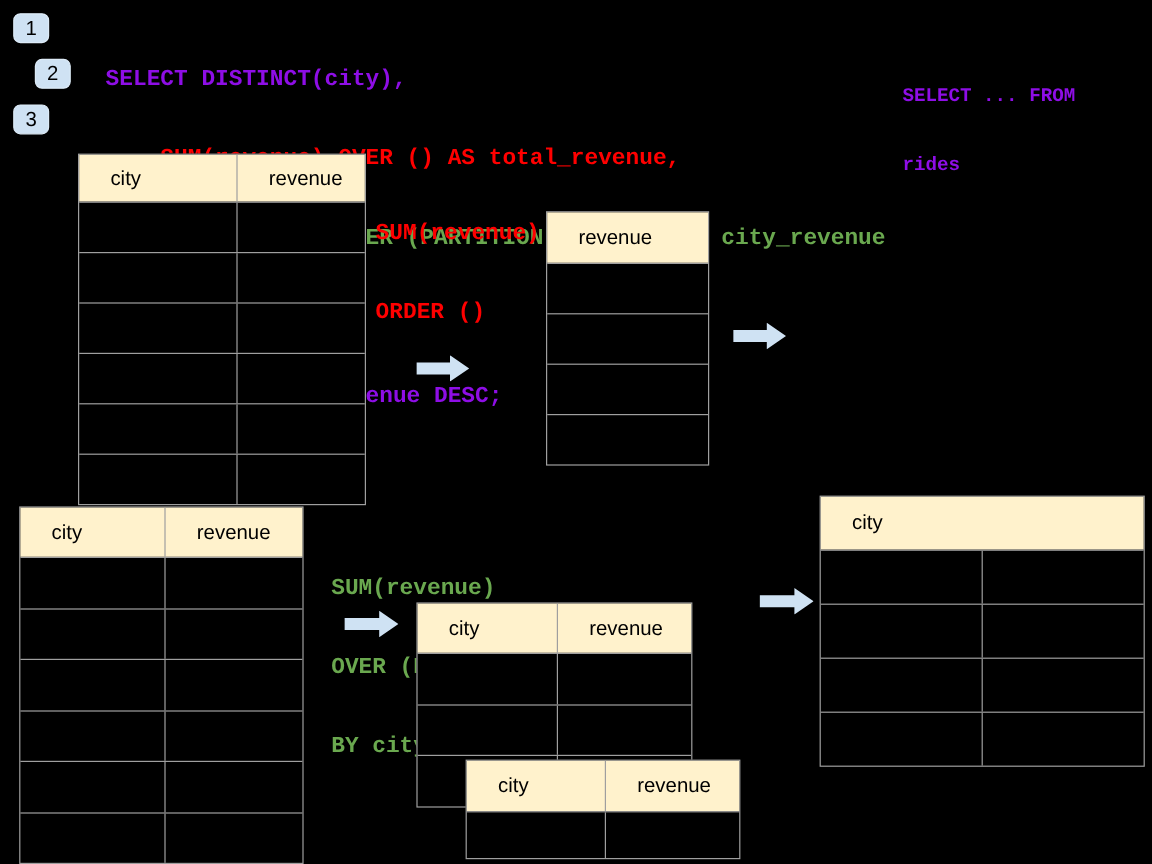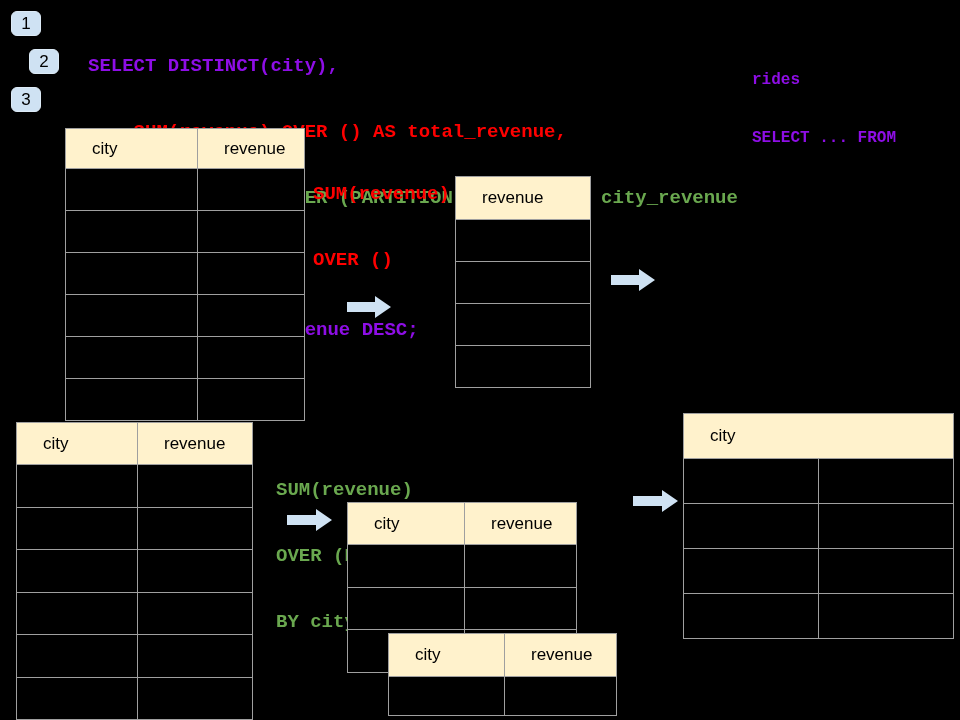--- a/index.html
+++ b/index.html
@@ -76,27 +76,27 @@
 
   <div class="code sql">
     <div class="c-purple">SELECT DISTINCT(city),</div>
     <div class="c-red">    SUM(revenue) OVER () AS total_revenue,</div>
     <div class="c-green">    SUM(revenue) OVER (PARTITION BY city) as city_revenue</div>
     <div class="c-purple">  FROM rides</div>
     <div class="c-purple">  ORDER by city_revenue DESC;</div>
   </div>
 
   <div class="code note c-purple">
+    <div>SELECT ... FROM</div>
     <div>rides</div>
-    <div>SELECT ... FROM</div>
   </div>
 
   <div class="code lbl-red c-red">
     <div>SUM(revenue)</div>
-    <div>OVER ()</div>
+    <div>ORDER ()</div>
   </div>
 
   <div class="code lbl-green c-green">
     <div>SUM(revenue)</div>
     <div>OVER (PARTITION</div>
     <div>BY city)</div>
   </div>
 
   <div class="tbl t1">
     <div class="thead">

